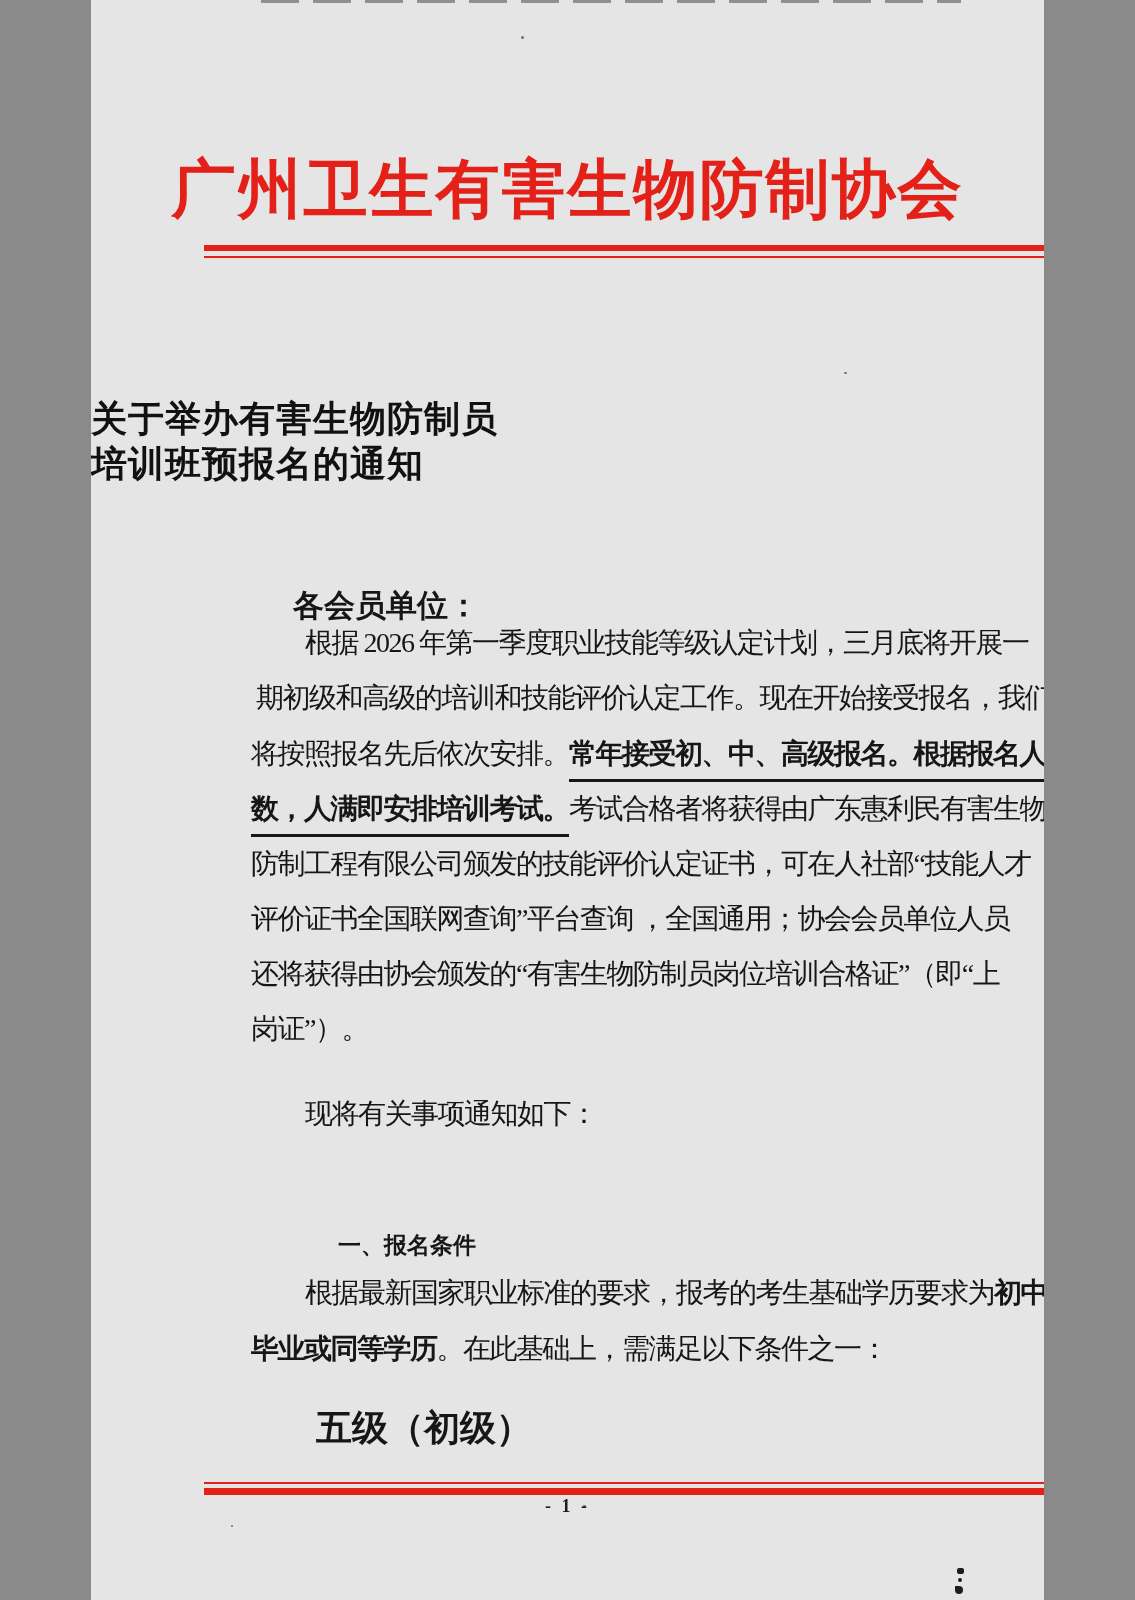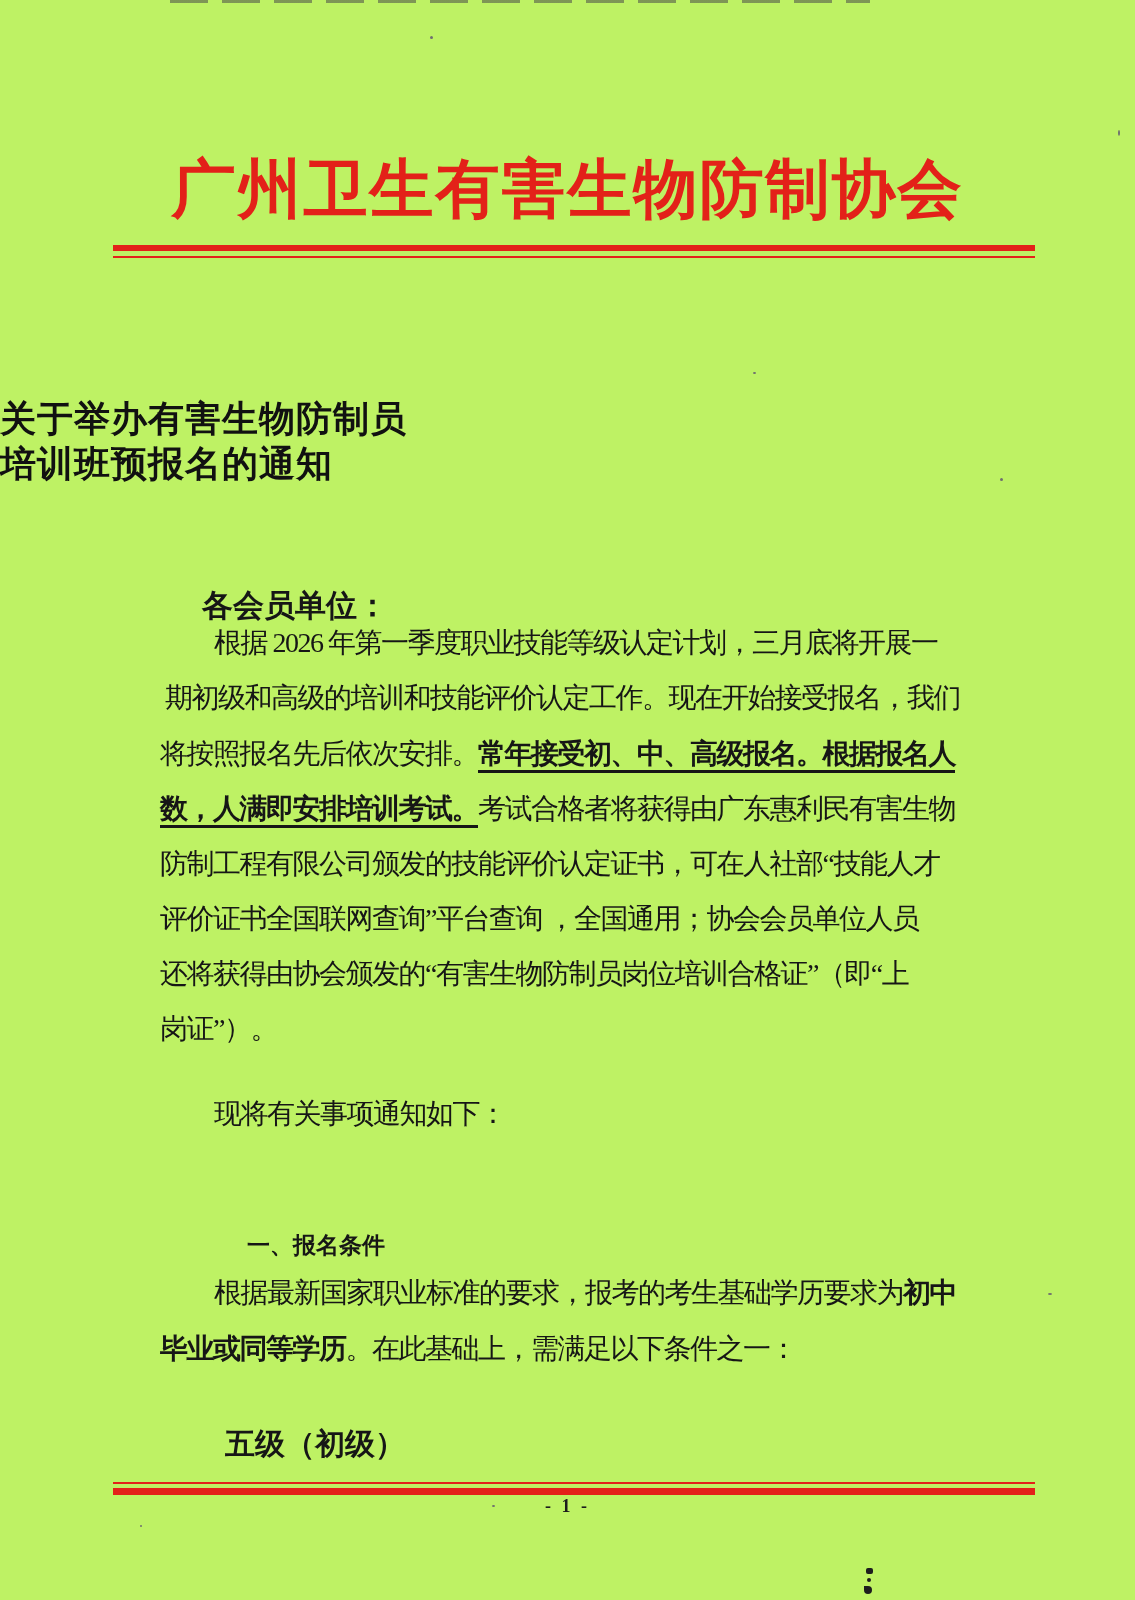--- a/index.html
+++ b/index.html
@@ -1,22 +1,22 @@
 <!DOCTYPE html>
 <html><head>
 <meta charset="utf-8">
 <style>
   * { margin: 0; padding: 0; box-sizing: border-box; }
   html, body { background: #8a8a8a; }
   .page {
     position: relative;
-    width: 1135px;
+    width: 953px;
     height: 1600px;
     margin: 0 auto;
-    background: #bef264;
+    background: #e5e5e5;
     overflow: hidden;
     font-family: "Liberation Serif", "DejaVu Serif", serif;
     color: #161616;
   }
 
   
   .top-noise {
     position: absolute; top: 0; left: 170px; width: 700px; height: 3px;
     background: repeating-linear-gradient(90deg, #4a4a4a 0 38px, transparent 38px 52px);
     opacity: .55;
@@ -61,39 +61,38 @@
     position: absolute; left: 160px; width: 800px;
     font-size: 28px; line-height: 55px;
     letter-spacing: -1.5px;
     white-space: nowrap;
   }
   .indent { padding-left: 54px; }
   .emph {
     font-weight: bold;
     font-family: "Liberation Sans", "DejaVu Sans", sans-serif;
     border-bottom: 3px solid #161616;
-    padding-bottom: 1px;
+    padding-bottom: 10px;
   }
   .boldtxt {
     font-weight: bold;
     font-family: "Liberation Sans", "DejaVu Sans", sans-serif;
     margin-top: 8px;
   }
   .section-heading {
     position: absolute; top: 1230px; left: 247px;
     font-size: 23px; font-weight: bold;
     font-family: "Liberation Sans", "DejaVu Sans", sans-serif;
     white-space: nowrap;
   }
   .sub-heading {
     position: absolute; top: 1404px; left: 225px;
-    font-size: 30px; font-weight: bold;
+    font-size: 36px; font-weight: bold;
     font-family: "Liberation Sans", "DejaVu Sans", sans-serif;
     white-space: nowrap;
-    margin-top: 20px;
   }
 
   
   .foot-rule-thin  { position: absolute; top: 1482px; left: 113px; width: 922px; height: 2px; background: #e32119; }
   .foot-rule-thick { position: absolute; top: 1488px; left: 113px; width: 922px; height: 7px; background: #e32119; }
   .page-number {
     position: absolute; top: 1496px; left: 0; right: 0;
     text-align: center;
     font-size: 18px; font-weight: bold;
     letter-spacing: 3px;

